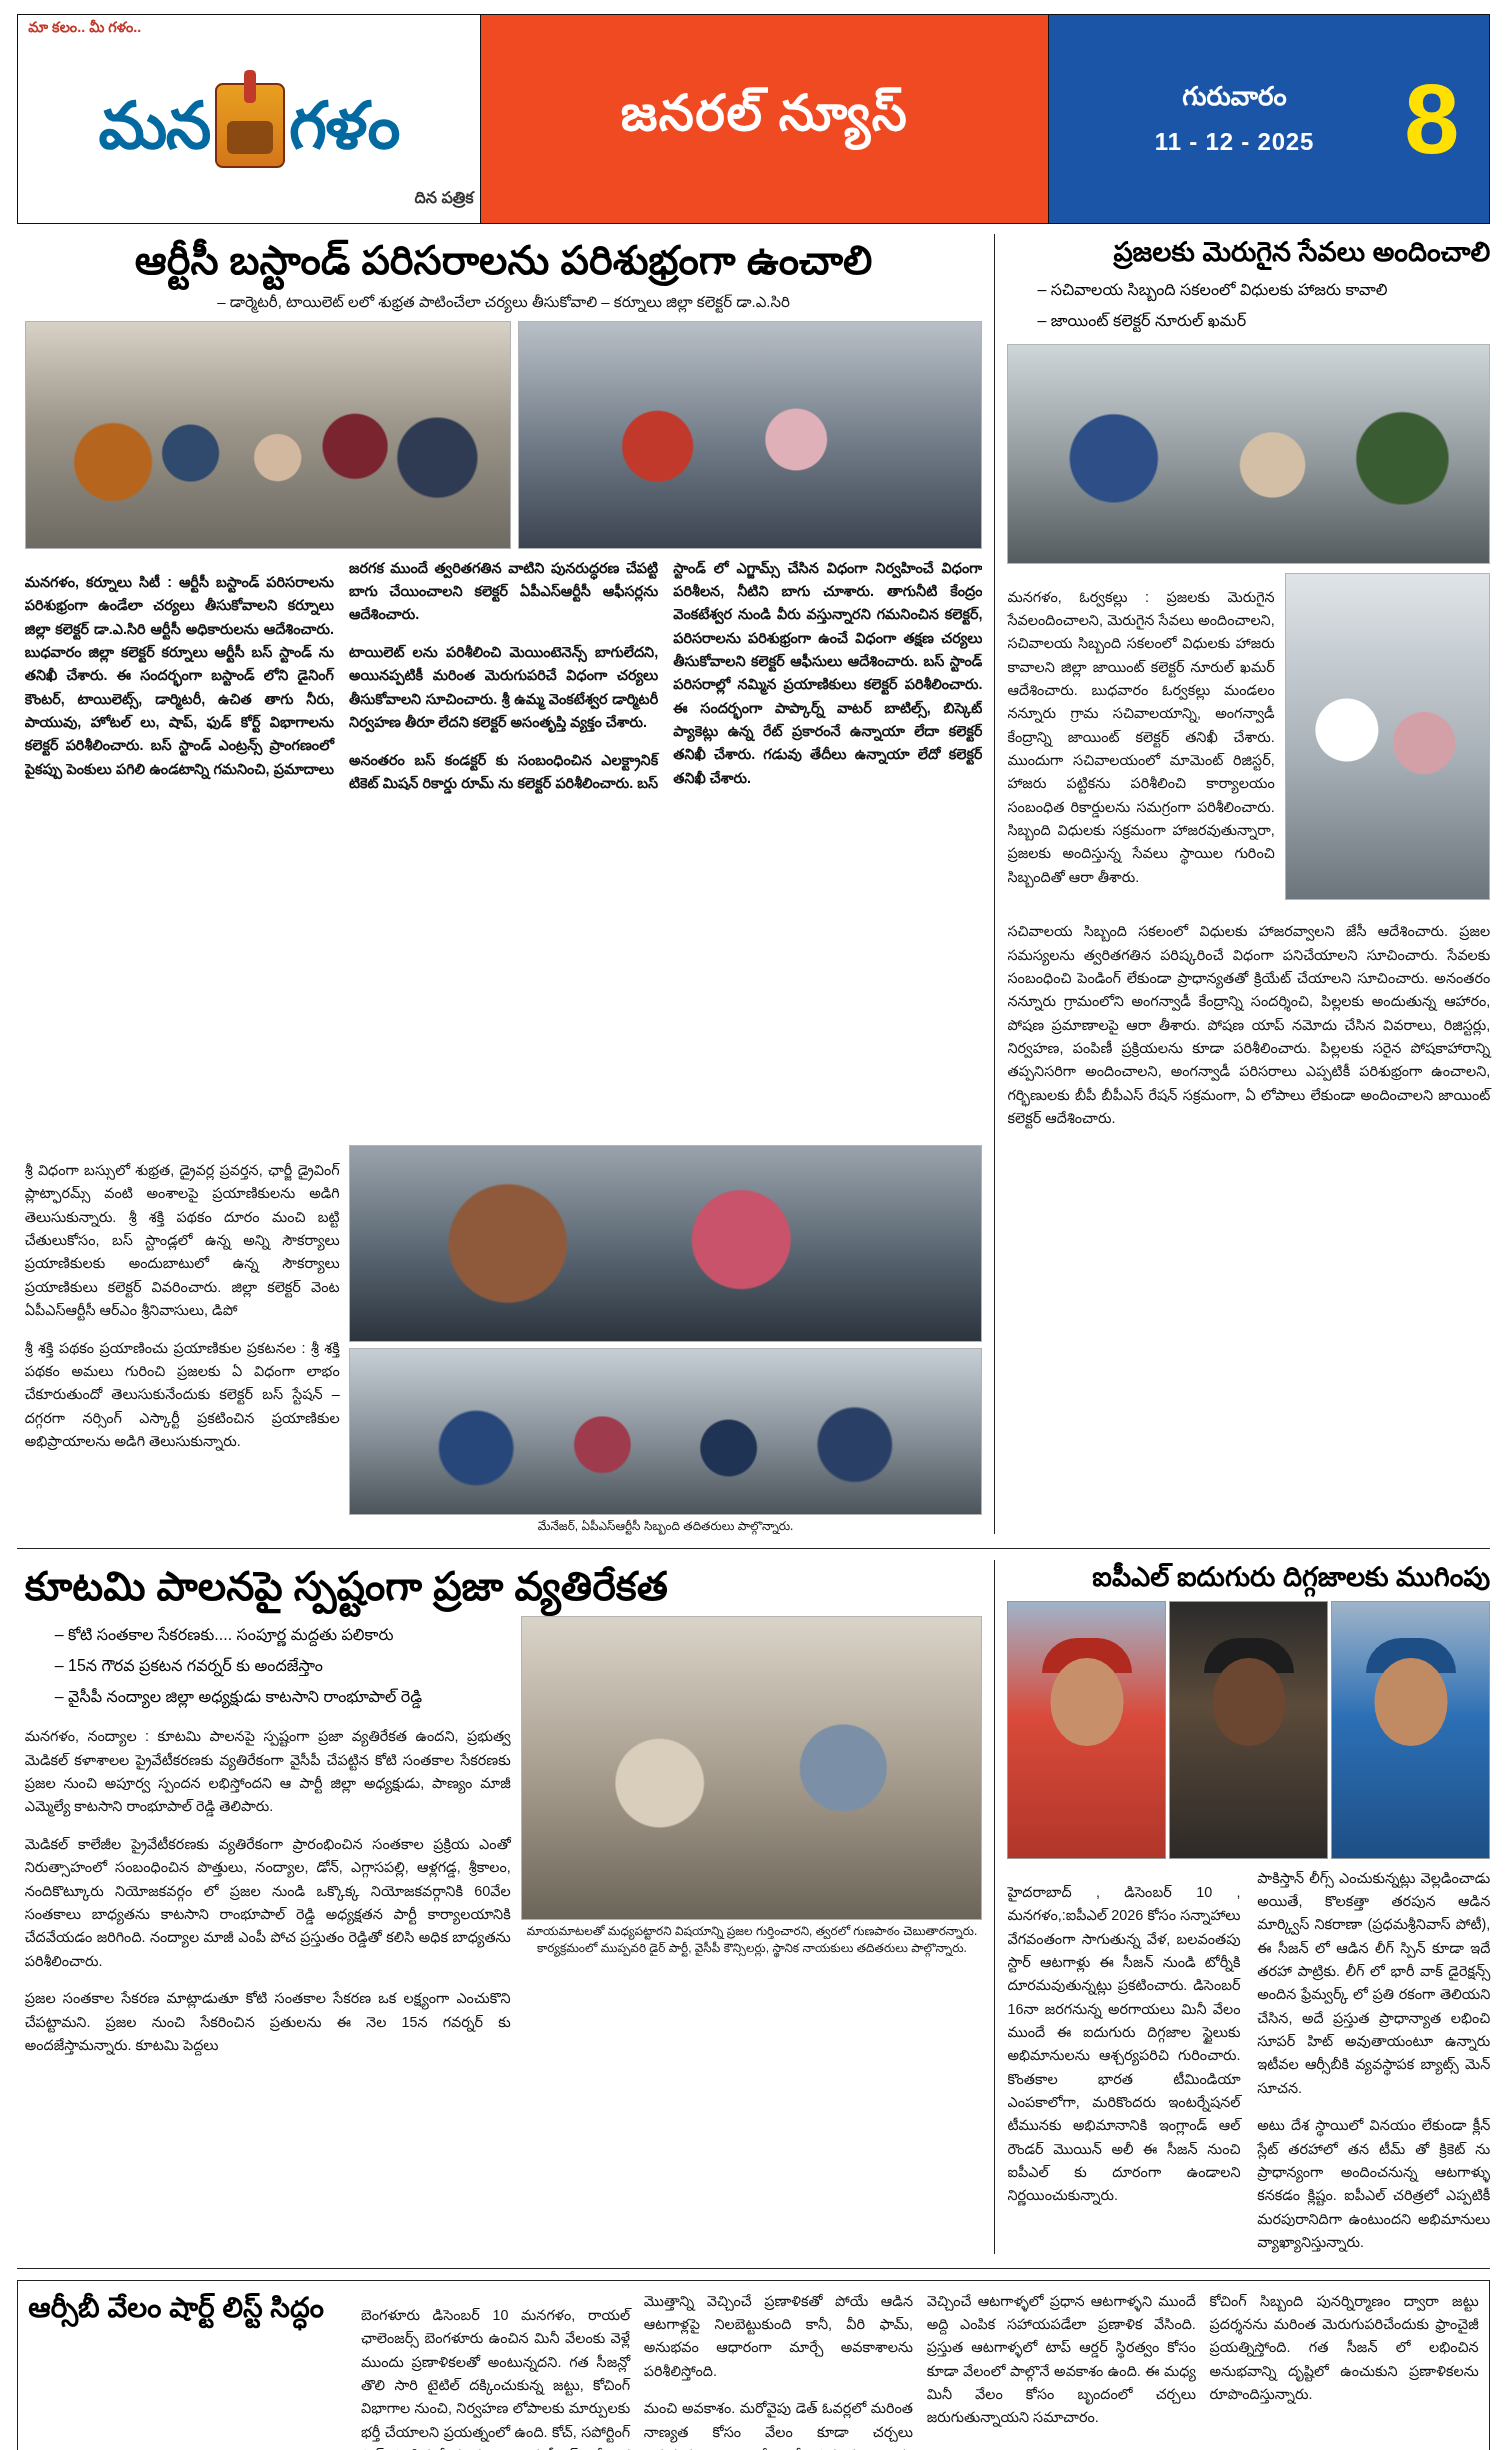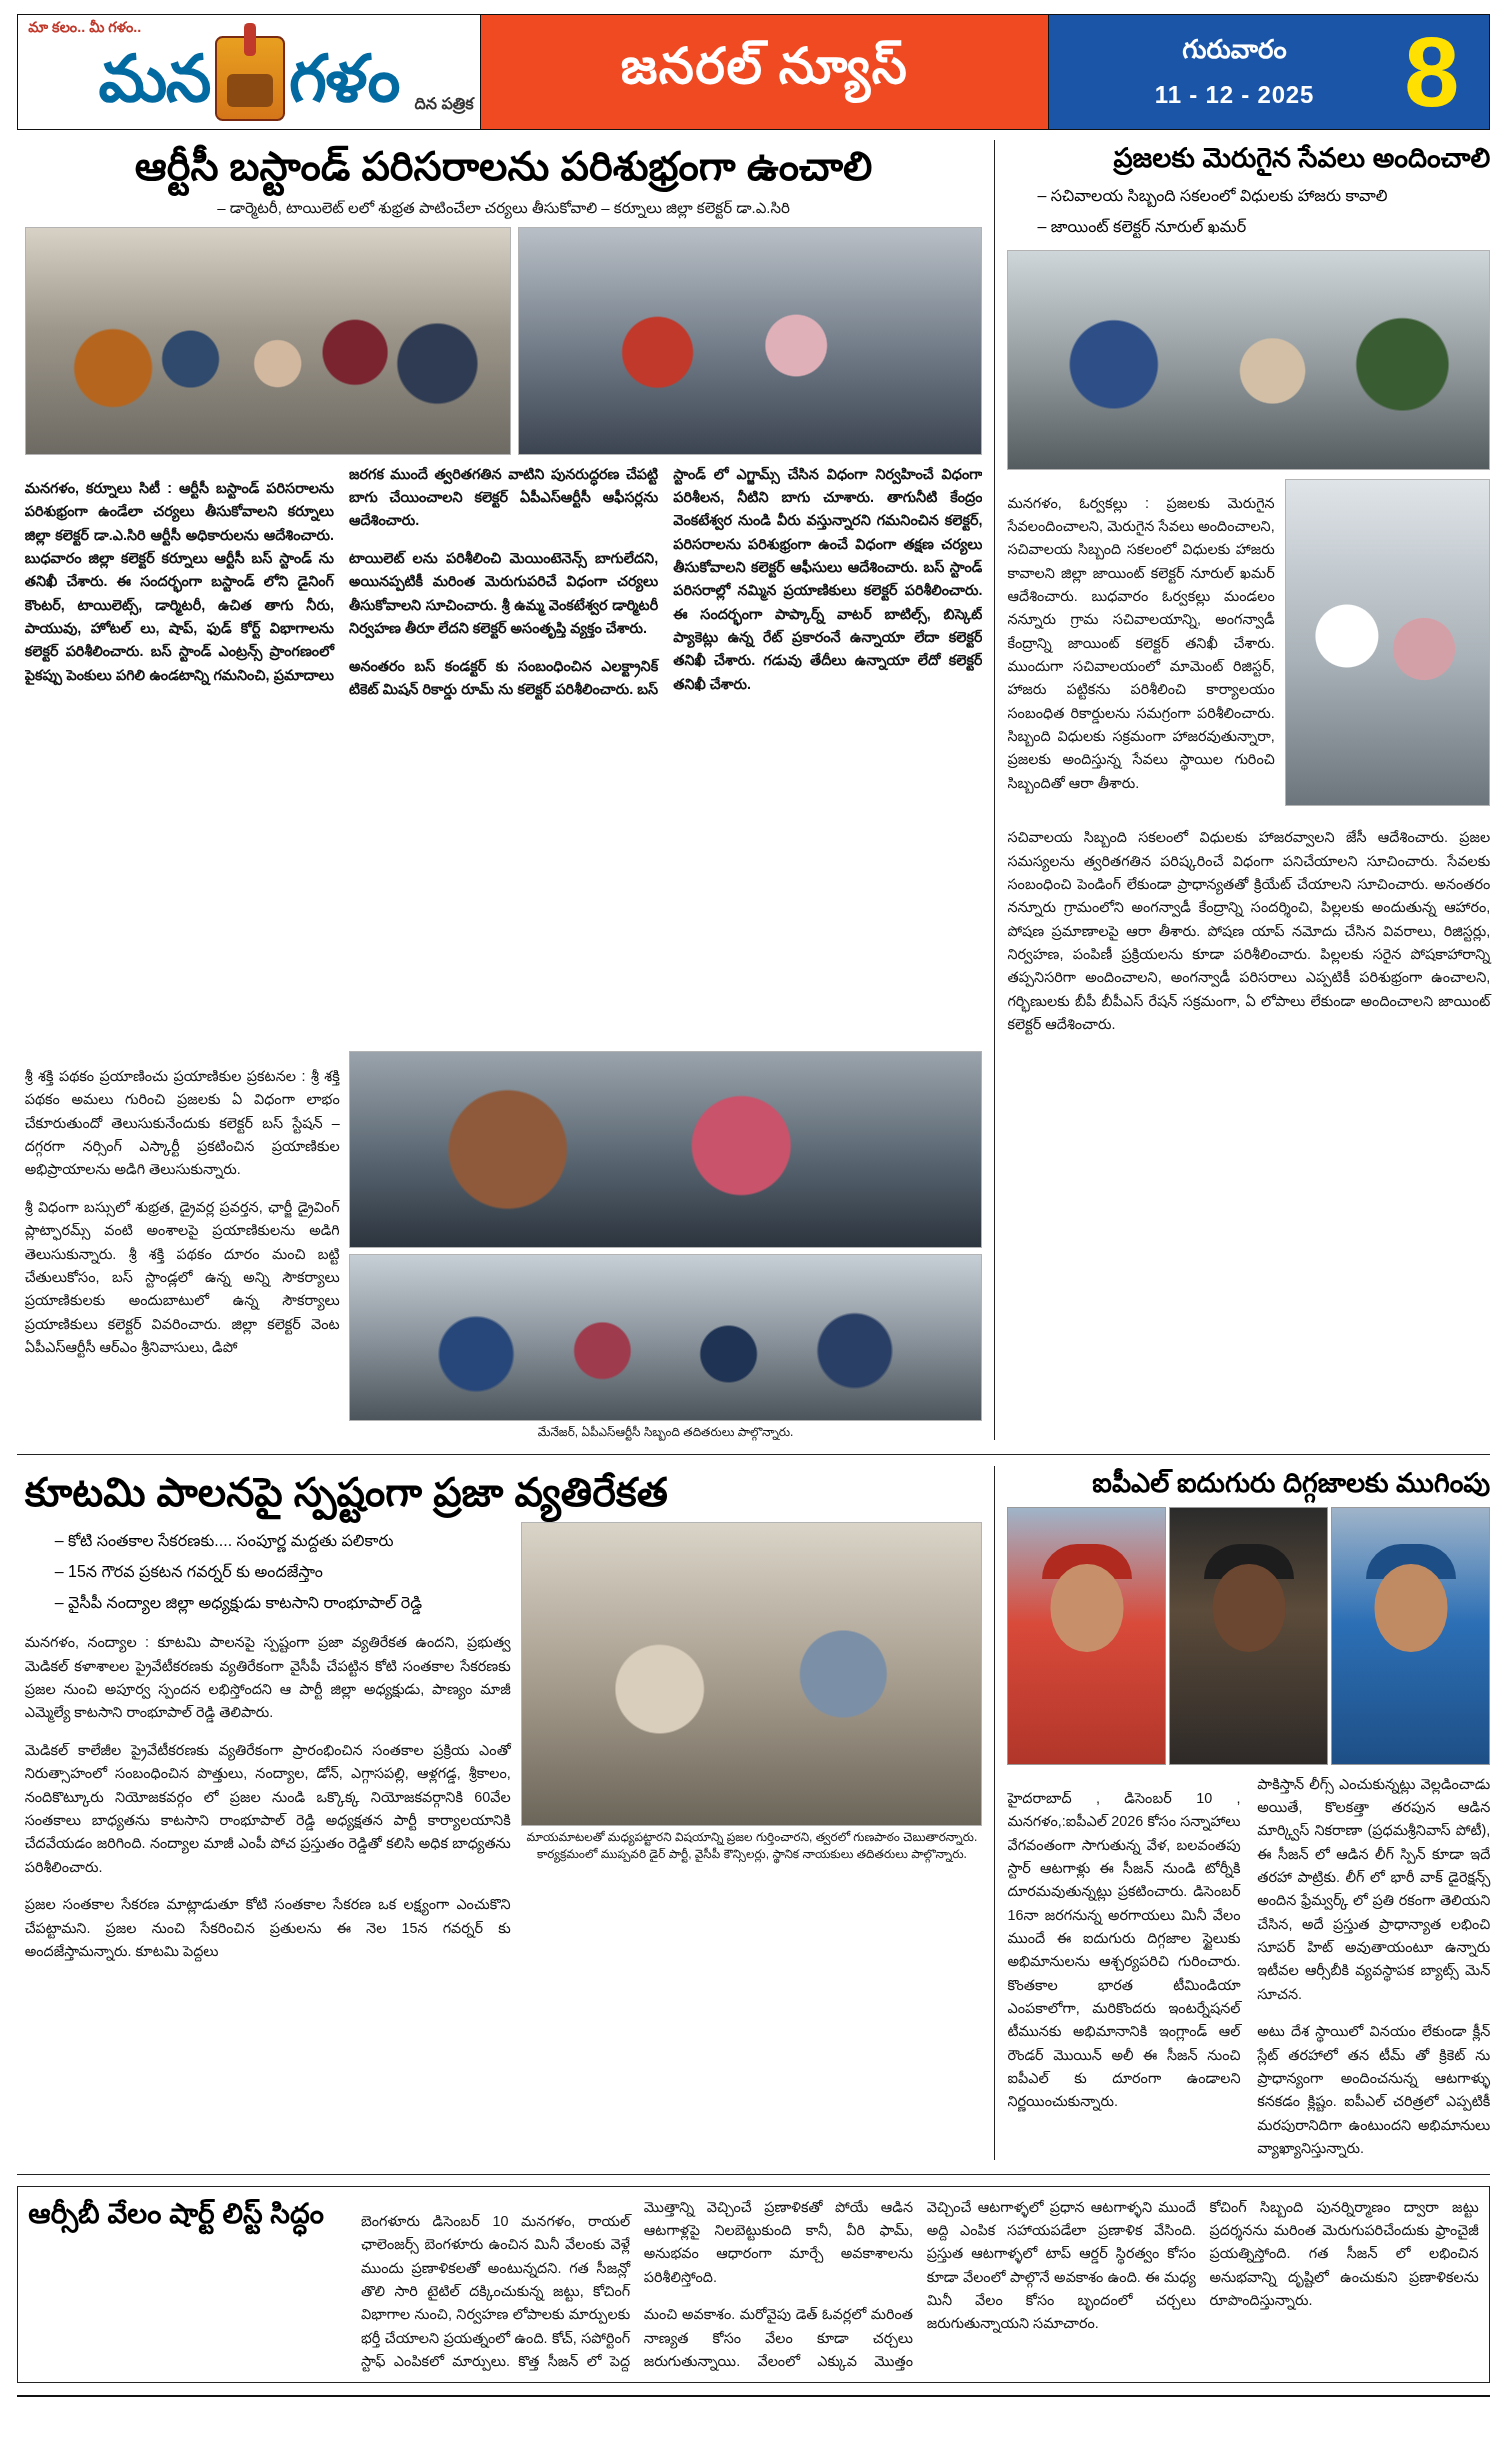--- a/index.html
+++ b/index.html
@@ -14,21 +14,21 @@
     margin: 0 auto;
     background: #ffffff;
     padding: 13.7px 16.7px 7.6px 16.7px;
     position: relative;
   }
 
   
   .masthead {
     display: flex;
     align-items: stretch;
-    height: 116px;
+    height: 210px;
     border: 1.5px solid #111;
     overflow: hidden;
   }
   .mast-logo {
     width: 463px;
     background: #ffffff;
     position: relative;
     display: flex;
     flex-direction: column;
     justify-content: center;
@@ -333,22 +333,22 @@
         </div>
         <p>సచివాలయ సిబ్బంది సకలంలో విధులకు హాజరవ్వాలని జేసీ ఆదేశించారు. ప్రజల సమస్యలను త్వరితగతిన పరిష్కరించే విధంగా పనిచేయాలని సూచించారు. సేవలకు సంబంధించి పెండింగ్ లేకుండా ప్రాధాన్యతతో క్రియేట్ చేయాలని సూచించారు. అనంతరం నన్నూరు గ్రామంలోని అంగన్వాడీ కేంద్రాన్ని సందర్శించి, పిల్లలకు అందుతున్న ఆహారం, పోషణ ప్రమాణాలపై ఆరా తీశారు. పోషణ యాప్ నమోదు చేసిన వివరాలు, రిజిస్టర్లు, నిర్వహణ, పంపిణీ ప్రక్రియలను కూడా పరిశీలించారు. పిల్లలకు సరైన పోషకాహారాన్ని తప్పనిసరిగా అందించాలని, అంగన్వాడీ పరిసరాలు ఎప్పటికీ పరిశుభ్రంగా ఉంచాలని, గర్భిణులకు బీపీ బీపీఎస్ రేషన్ సక్రమంగా, ఏ లోపాలు లేకుండా అందించాలని జాయింట్ కలెక్టర్ ఆదేశించారు.</p>
       </div>
     </div>
   </div>
 
   <div class="content" style="margin-top:0;">
     <div class="col-left" style="border-right:1.5px solid #222;">
       <div style="display:flex;gap:9px;">
         <div style="width:315px;" class="body-text">
+          <p>శ్రీ విధంగా బస్సులో శుభ్రత, డ్రైవర్ల ప్రవర్తన, ఛార్జీ డ్రైవింగ్ ప్లాట్ఫారమ్స్ వంటి అంశాలపై ప్రయాణికులను అడిగి తెలుసుకున్నారు. శ్రీ శక్తి పథకం దూరం మంచి బట్టి చేతులుకోసం, బస్ స్టాండ్లలో ఉన్న అన్ని సౌకర్యాలు ప్రయాణికులకు అందుబాటులో ఉన్న సౌకర్యాలు ప్రయాణికులు కలెక్టర్ వివరించారు. జిల్లా కలెక్టర్ వెంట ఏపీఎస్ఆర్టీసీ ఆర్ఎం శ్రీనివాసులు, డిపో</p>
           <p>శ్రీ శక్తి పథకం ప్రయాణించు ప్రయాణికుల ప్రకటనల : శ్రీ శక్తి పథకం అమలు గురించి ప్రజలకు ఏ విధంగా లాభం చేకూరుతుందో తెలుసుకునేందుకు కలెక్టర్ బస్ స్టేషన్ – దగ్గరగా నర్సింగ్ ఎస్కార్టీ ప్రకటించిన ప్రయాణికుల అభిప్రాయాలను అడిగి తెలుసుకున్నారు.</p>
-          <p>శ్రీ విధంగా బస్సులో శుభ్రత, డ్రైవర్ల ప్రవర్తన, ఛార్జీ డ్రైవింగ్ ప్లాట్ఫారమ్స్ వంటి అంశాలపై ప్రయాణికులను అడిగి తెలుసుకున్నారు. శ్రీ శక్తి పథకం దూరం మంచి బట్టి చేతులుకోసం, బస్ స్టాండ్లలో ఉన్న అన్ని సౌకర్యాలు ప్రయాణికులకు అందుబాటులో ఉన్న సౌకర్యాలు ప్రయాణికులు కలెక్టర్ వివరించారు. జిల్లా కలెక్టర్ వెంట ఏపీఎస్ఆర్టీసీ ఆర్ఎం శ్రీనివాసులు, డిపో</p>
         </div>
         <div style="flex:1;">
           <div class="photo ph-c" style="width:100%;height:197px;margin-bottom:6px;"></div>
           <div class="photo ph-d" style="width:100%;height:167px;"></div>
           <div class="caption">మేనేజర్, ఏపీఎస్ఆర్టీసీ సిబ్బంది తదితరులు పాల్గొన్నారు.</div>
         </div>
       </div>
     </div>
     <div class="col-right"></div>
   </div>

